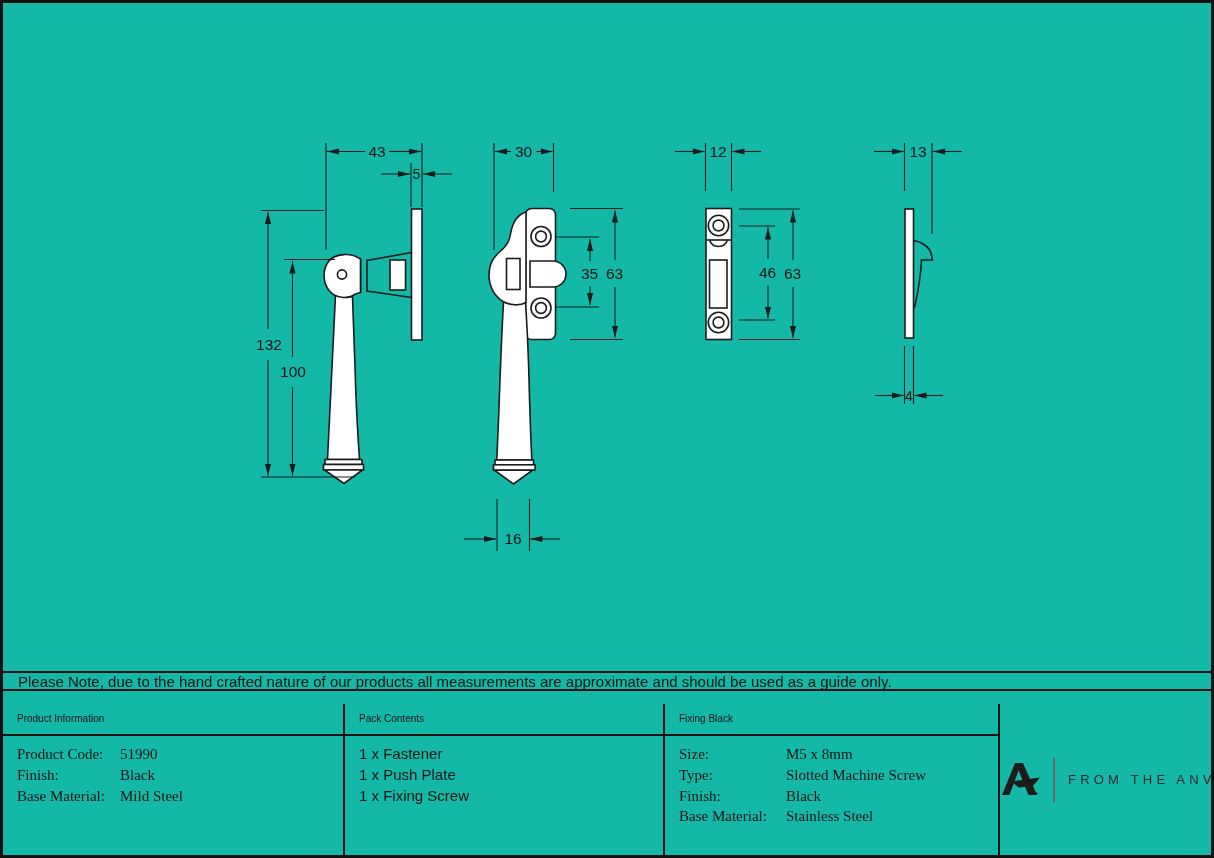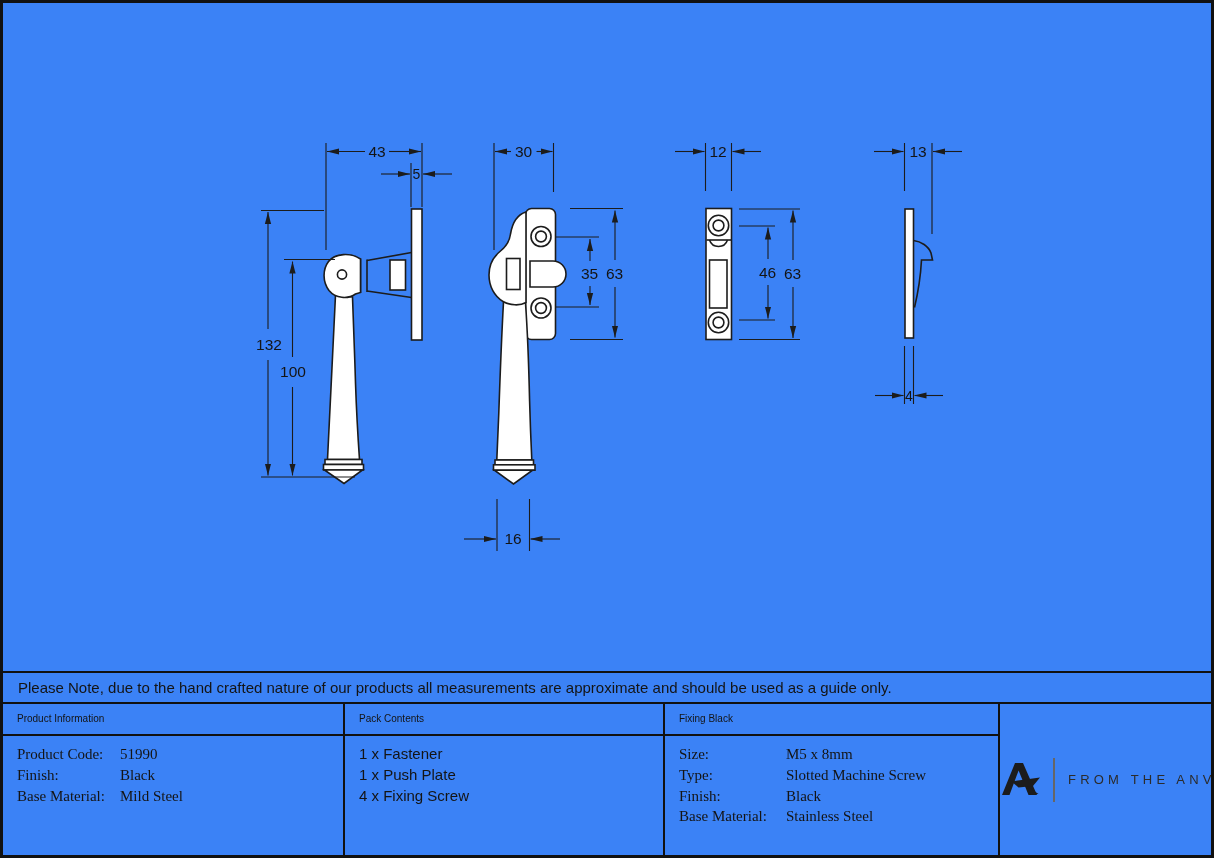--- a/index.html
+++ b/index.html
@@ -1,25 +1,25 @@
 <!DOCTYPE html>
 <html><head>
 <meta charset="utf-8">
 <style>
   html,body{margin:0;padding:0;background:#fff;}
   body{width:1214px;height:858px;font-family:"Liberation Sans",sans-serif;color:#141414;}
-  .sheet{position:relative;width:1214px;height:858px;box-sizing:border-box;border:3px solid #111;background:#3b82f6;overflow:hidden;}
+  .sheet{position:relative;width:1214px;height:858px;box-sizing:border-box;border:3px solid #111;background:#14b8a6;overflow:hidden;}
   .drawing-area{position:absolute;left:0;top:0;width:1208px;height:668px;}
   .drawing-area svg{display:block;}
   .obj path,.obj rect,.obj line,.obj circle{fill:#fff;stroke:#1c1c1c;stroke-width:1.6;}
   .obj .nofill{fill:none;}
   .dim line,.dim path{stroke:#1c1c1c;stroke-width:1.1;fill:none;}
   .dimtxt{font-family:"Liberation Sans",sans-serif;font-size:15.5px;fill:#141414;text-anchor:middle;}
   .dimtxt.sm{font-size:14px;}
-  .note-row{position:absolute;left:0;top:668px;width:1208px;height:33px;box-sizing:border-box;
+  .note-row{position:absolute;left:0;top:668px;width:1208px;height:20px;box-sizing:border-box;
     border-top:2px solid #111;border-bottom:2px solid #111;display:flex;align-items:center;
     padding-left:15px;font-size:15px;}
   .info-table{position:absolute;left:0;top:701px;bottom:0;width:1208px;display:grid;
     grid-template-columns:342px 320px 335px 1fr;}
   .col{box-sizing:border-box;}
   .col.bordered{border-right:2px solid #111;}
   .col-header{height:30px;line-height:29px;border-bottom:2px solid #111;padding-left:14px;font-size:10px;}
   .col-body{padding:8px 6px 0 14px;font-size:15px;line-height:20.8px;}
   .kv-row{display:flex;font-family:Liberation Serif, serif;}
   .kv-row .k{flex:0 0 103px;}
@@ -167,21 +167,21 @@
           <span class="v">Mild Steel</span>
         </div>
       </div>
     </div>
 
     <div class="col bordered">
       <div class="col-header">Pack Contents</div>
       <div class="col-body">
         <div>1 x Fastener</div>
         <div>1 x Push Plate</div>
-        <div>4 x Fixing Screw</div>
+        <div>1 x Fixing Screw</div>
       </div>
     </div>
 
     <div class="col bordered fix">
       <div class="col-header">Fixing Black</div>
       <div class="col-body">
         <div class="kv-row">
           <span class="k">Size:</span>
           <span class="v">M5 x 8mm</span>
         </div>

